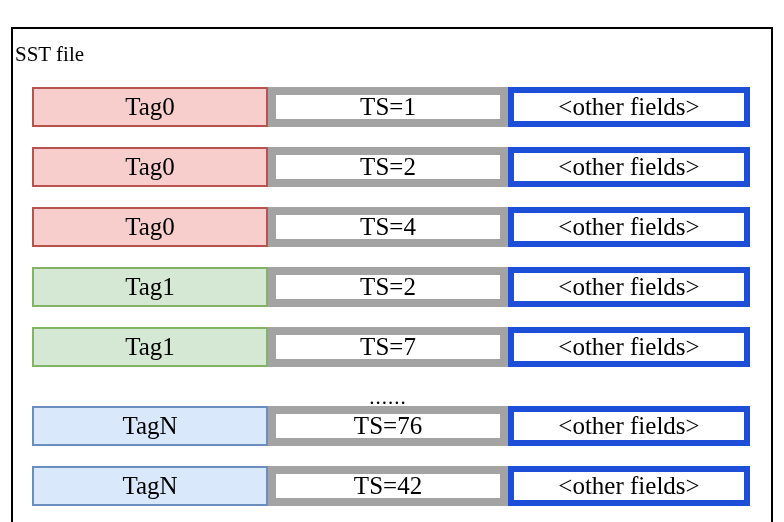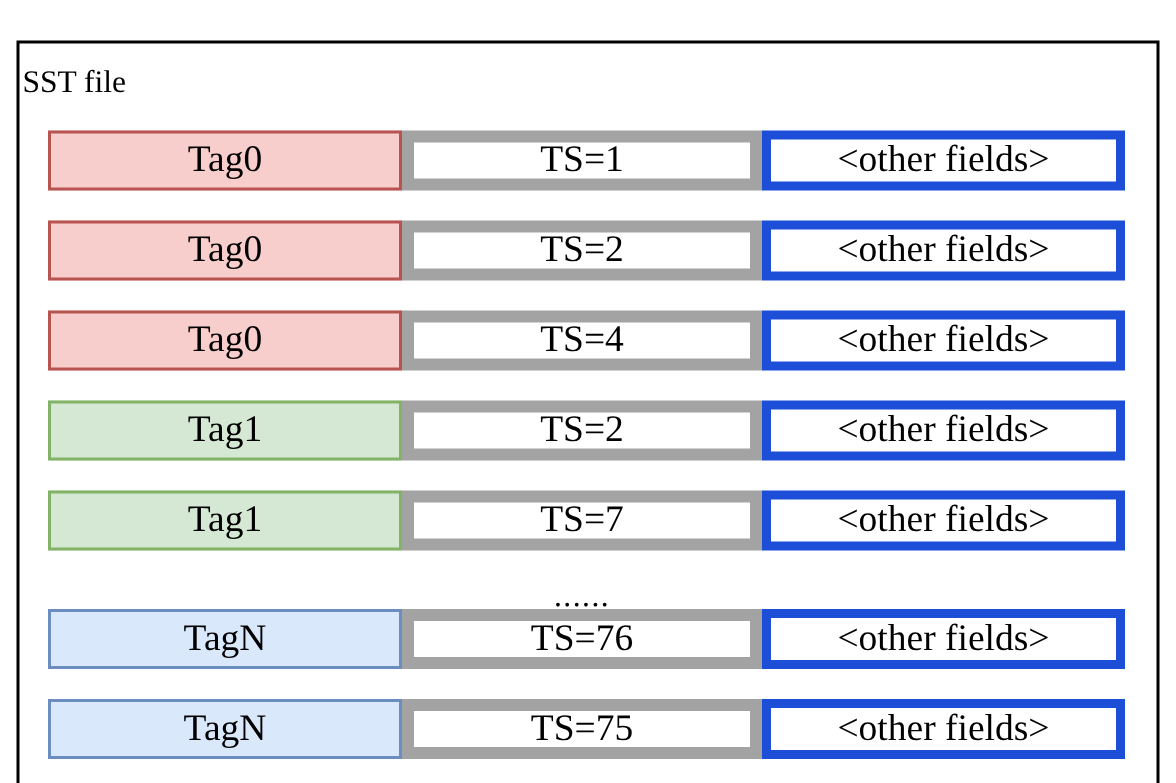--- a/index.html
+++ b/index.html
@@ -108,18 +108,18 @@
     <div class="dots-spacer"></div>
     <div class="dots-mid">......</div>
   </div>
         <div class="record-row">
     <div class="cell tag-cell" style="background: rgb(218, 232, 252); border-color: rgb(108, 142, 191);">TagN</div>
     <div class="cell ts-cell">TS=76</div>
     <div class="cell other-cell">&lt;other fields&gt;</div>
   </div>
         <div class="record-row">
     <div class="cell tag-cell" style="background: rgb(218, 232, 252); border-color: rgb(108, 142, 191);">TagN</div>
-    <div class="cell ts-cell">TS=75</div>
+    <div class="cell ts-cell">TS=42</div>
     <div class="cell other-cell">&lt;other fields&gt;</div>
   </div>
       </div>
   </div>
 </div>
 
 </body></html>

